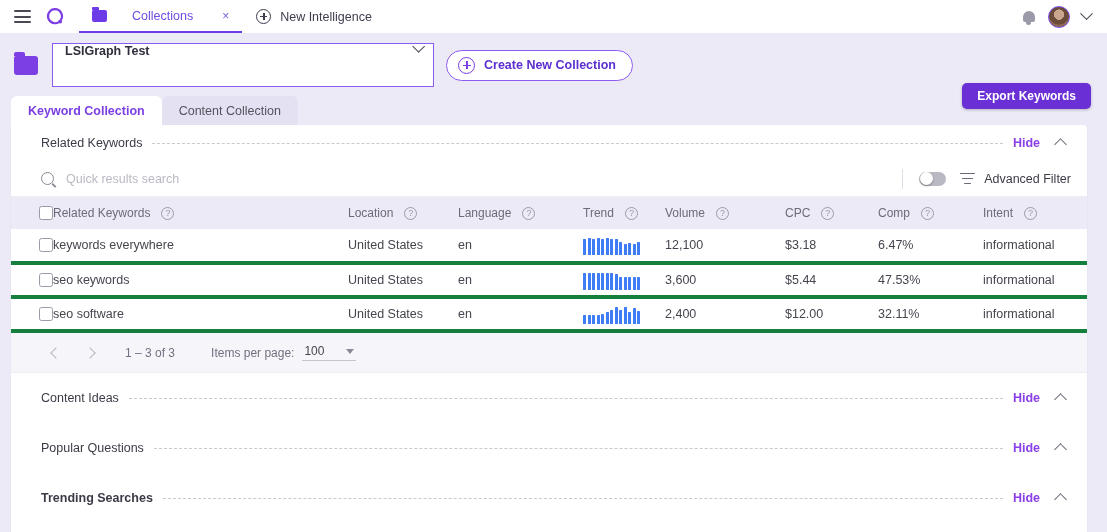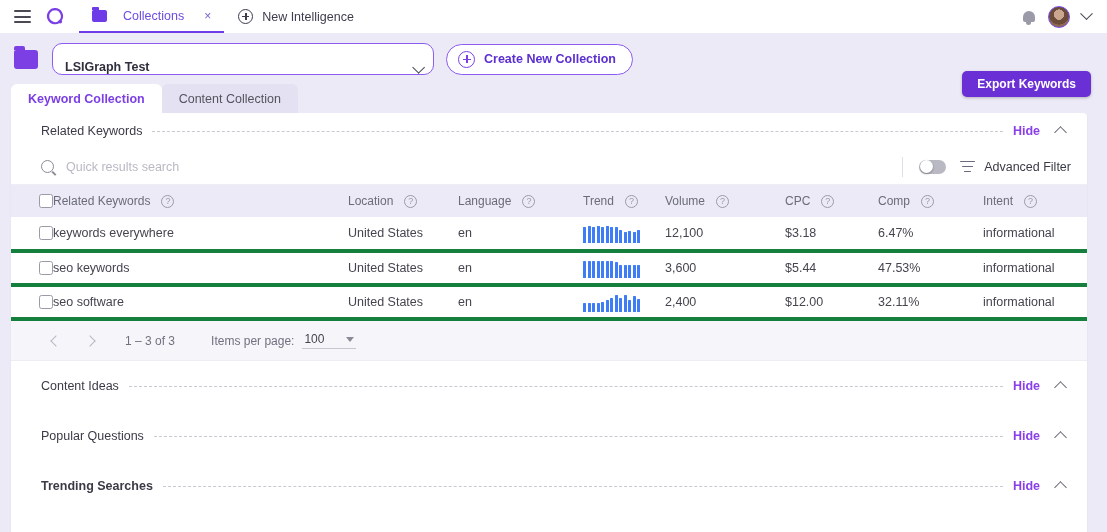--- a/index.html
+++ b/index.html
@@ -18,21 +18,21 @@
   }
   .topbar-left {
     display: flex; align-items: center; gap: 14px;
     padding: 0 14px 0 14px;
   }
   .hamburger { width: 17px; height: 13px; display:flex; flex-direction:column; justify-content:space-between; cursor:pointer;}
   .hamburger i { display:block; height:2px; background:#4a4a55; border-radius:1px; }
   .logo-q { width: 20px; height: 20px; position: relative; }
 
   .tab {
-    display: flex; align-items: center; gap: 16px;
+    display: flex; align-items: center; gap: 25px;
     padding: 0 13px; font-size: 12.5px; color: #6d4ce0;
     cursor: pointer; position: relative;
   }
   .tab.active {
     background: #ffffff;
     border-bottom: 2.5px solid #6d3be8;
   }
   .tab-folder {
     width: 15px; height: 12px; background: #6d3be8;
     border-radius: 1.5px 2px 2px 2px; position: relative;
@@ -82,23 +82,23 @@
   }
   .folder-big {
     width:24px; height:19px; background:#7b3fe4; border-radius:2px 3px 3px 3px; position:relative;
     margin-right:2px;
   }
   .folder-big:before {
     content:""; position:absolute; top:-4px; left:0; width:11px; height:4px;
     background:#7b3fe4; border-radius:2px 2px 0 0;
   }
   .select-box {
-    width: 382px; height: 32px; background:#fff;
-    border:1.3px solid #8c5cf0; border-radius:10px;
-    display:flex; align-items:flex-end; padding: 0 12px;
+    width: 382px; height: 44px; background:#fff;
+    border:1.3px solid #8c5cf0; border-radius:0;
+    display:flex; align-items:flex-start; padding: 0 12px;
     font-size: 12.5px; font-weight: bold; color:#2f2f3d; cursor:pointer;
   }
   .select-box .caret {
     margin-left:auto; width:9px; height:9px;
     border-right:1.8px solid #4a4a55; border-bottom:1.8px solid #4a4a55;
     transform: rotate(45deg) translateY(-3px);
   }
   .btn-outline {
     height:31px; border:1.3px solid #8c5cf0; border-radius:16px;
     display:flex; align-items:center; gap:9px; padding: 0 16px 0 11px;

